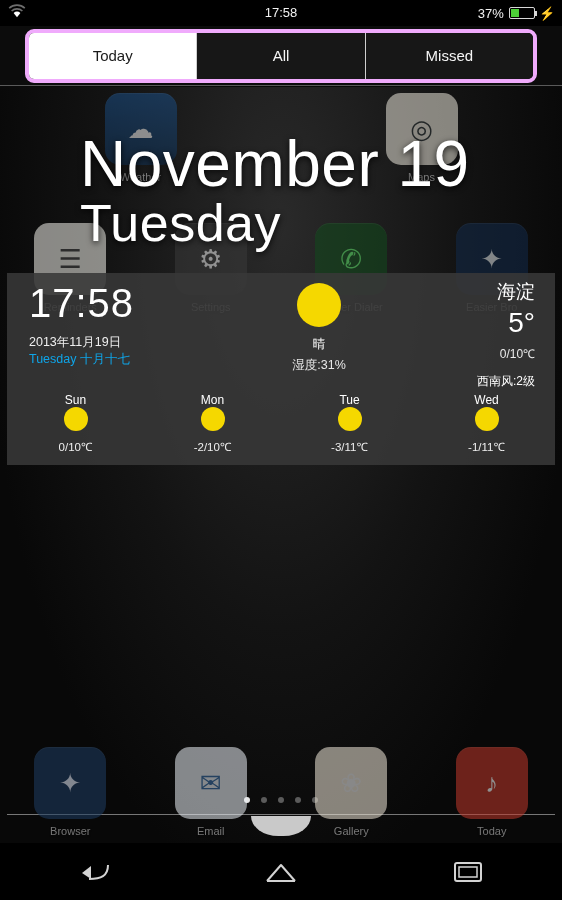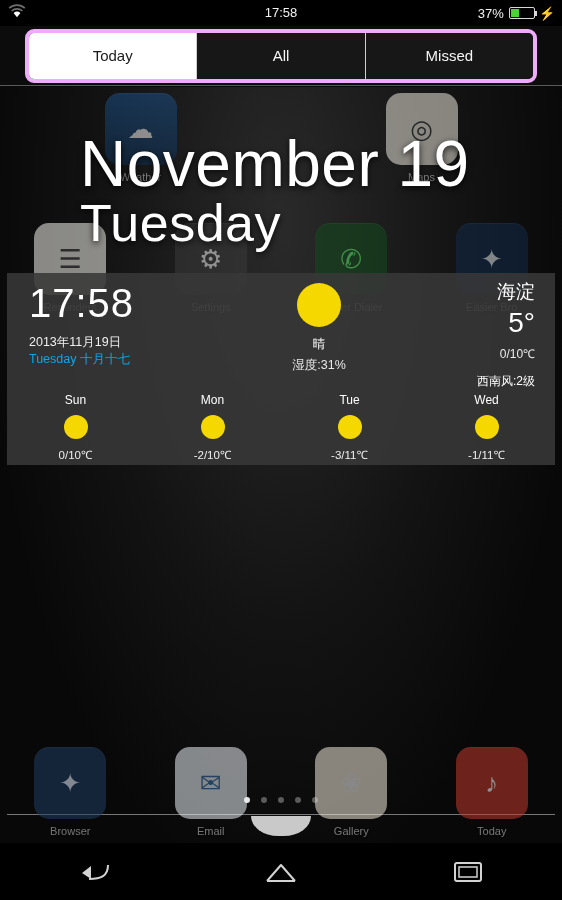--- a/index.html
+++ b/index.html
@@ -247,21 +247,21 @@
     left: 0; top: 120px;
     width: 548px;
     display: flex;
   }
   .day {
     flex: 1;
     text-align: center;
     font-size: 12px;
     color: #fff;
   }
-  .day .dn { margin-bottom: 8px; }
+  .day .dn { }
   .day .dt { margin-top: 8px; font-size: 11.5px; color: #efefef; }
 
   
   .dots {
     position: absolute;
     left: 0; top: 710px;
     width: 562px;
     display: flex;
     justify-content: center;
     gap: 11px;

